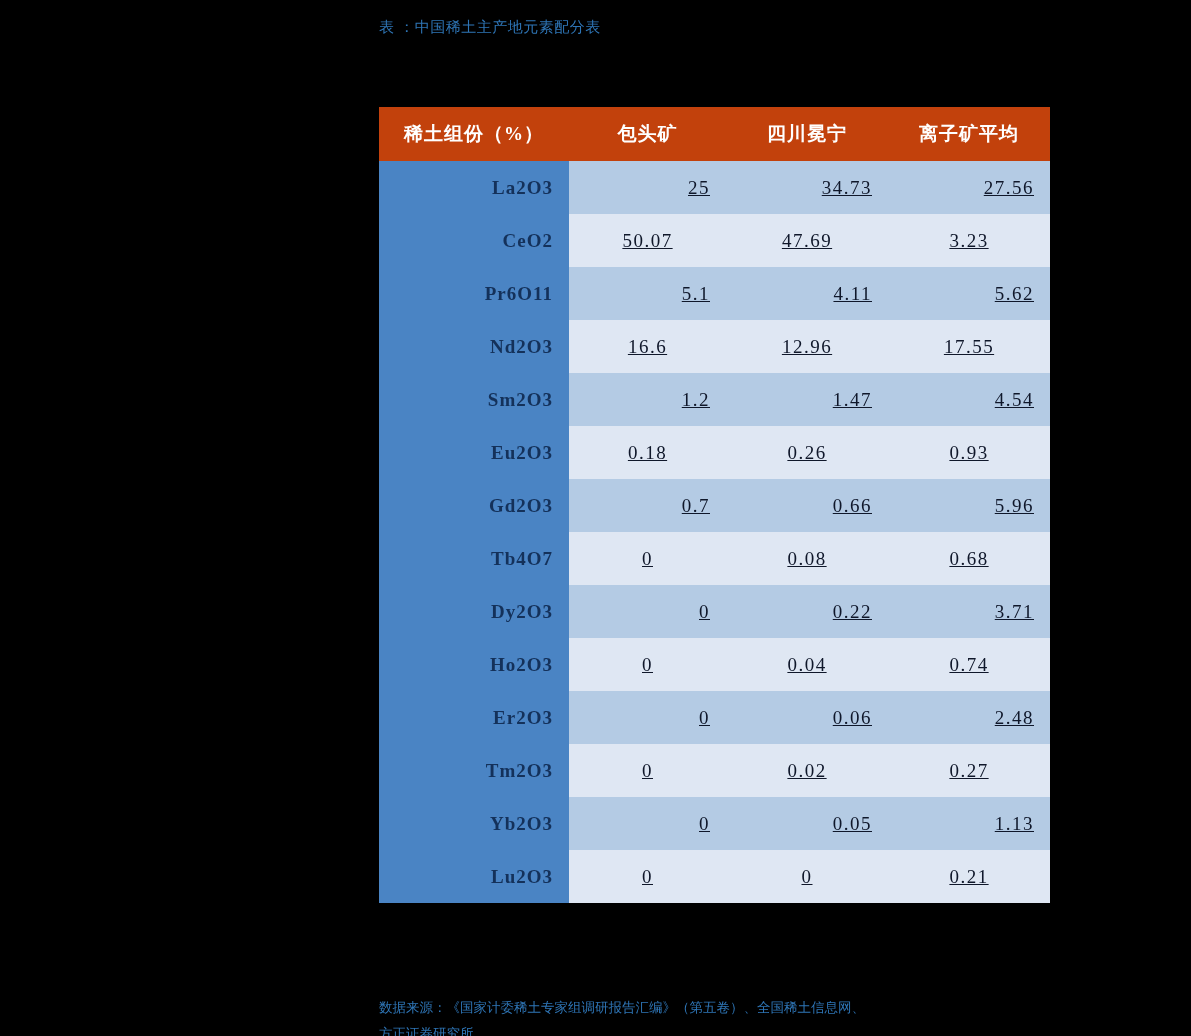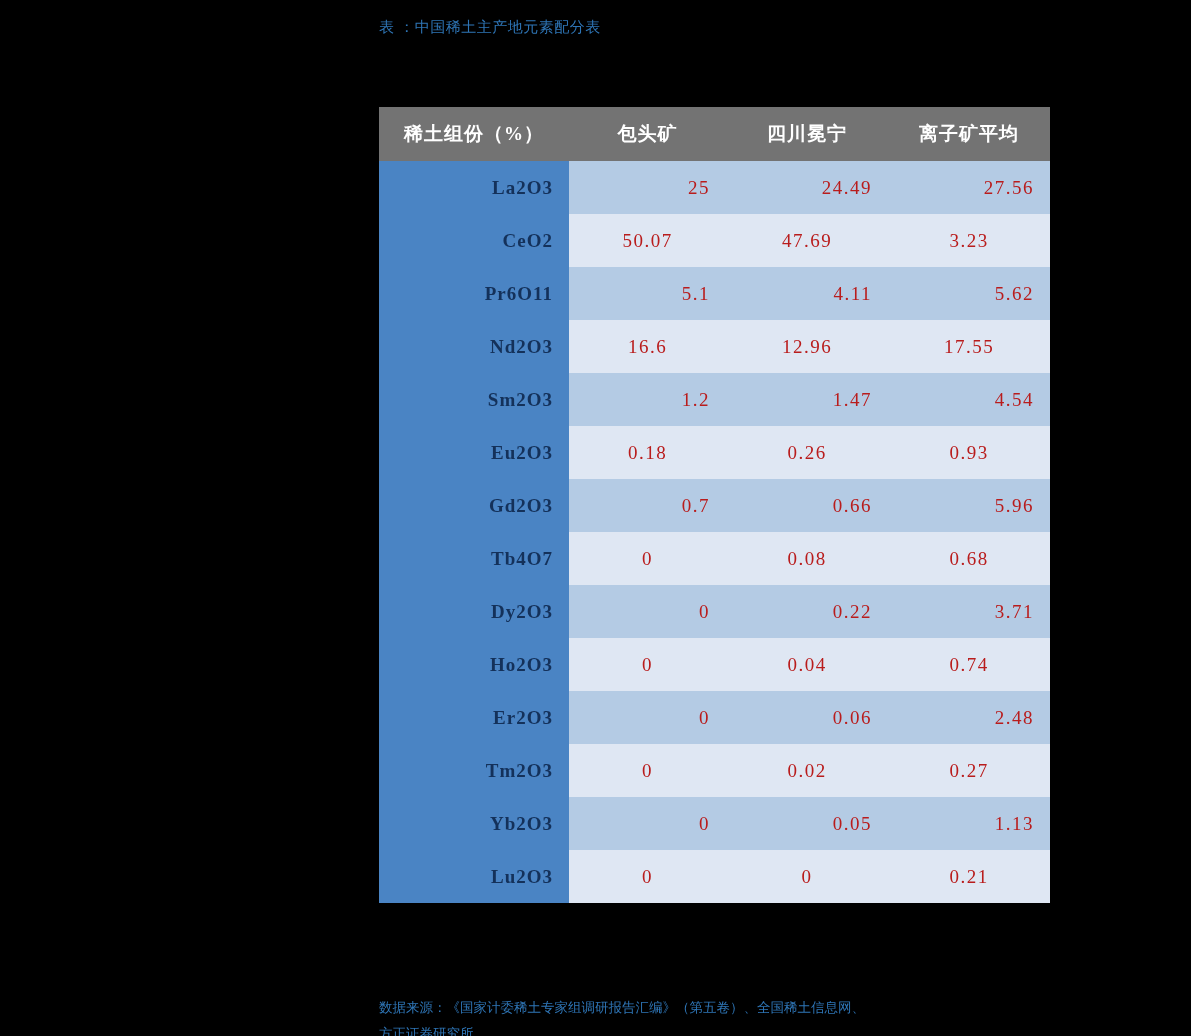--- a/index.html
+++ b/index.html
@@ -41,21 +41,21 @@
     table-layout: fixed;
   }
   table.rare-earth th,
   table.rare-earth td {
     height: 53px;
     padding: 0 16px;
     font-size: 19px;
     border: none;
   }
   table.rare-earth thead th {
-    background: #737373;
+    background: #c2410c;
     color: #ffffff;
     font-family: "Liberation Serif", serif;
     font-weight: bold;
     text-align: center;
     font-size: 19px;
     height: 54px;
     letter-spacing: 1px;
   }
   col.c0 { width: 190px; }
   col.c1 { width: 157px; }
@@ -68,23 +68,24 @@
     text-align: right;
     font-weight: bold;
     letter-spacing: 1px;
     font-family: "Liberation Serif", serif;
   }
   table.rare-earth tbody tr.odd td.label { background: #4a84c4; }
   table.rare-earth tbody tr.even td.label { background: #4a84c4; }
 
   table.rare-earth tbody td.val {
     text-align: right;
-    color: #b91c1c;
+    color: #0f172a;
     font-family: "Liberation Serif", serif;
     letter-spacing: 1.5px;
+    text-decoration: underline;
   }
   table.rare-earth tbody tr.odd td.val { background: #b4cbe4; }
   table.rare-earth tbody tr.even td.val { background: #dfe7f3; text-align: center; }
 
   .source {
     position: absolute;
     left: 379px;
     top: 995px;
     width: 720px;
     font-family: "Liberation Sans", sans-serif;
@@ -114,21 +115,21 @@
           <th>稀土组份（%）</th>
           <th>包头矿</th>
           <th>四川冕宁</th>
           <th>离子矿平均</th>
         </tr>
       </thead>
       <tbody>
         <tr class="odd">
           <td class="label">La2O3</td>
           <td class="val">25</td>
-          <td class="val">24.49</td>
+          <td class="val">34.73</td>
           <td class="val">27.56</td>
         </tr>
         <tr class="even">
           <td class="label">CeO2</td>
           <td class="val">50.07</td>
           <td class="val">47.69</td>
           <td class="val">3.23</td>
         </tr>
         <tr class="odd">
           <td class="label">Pr6O11</td>

